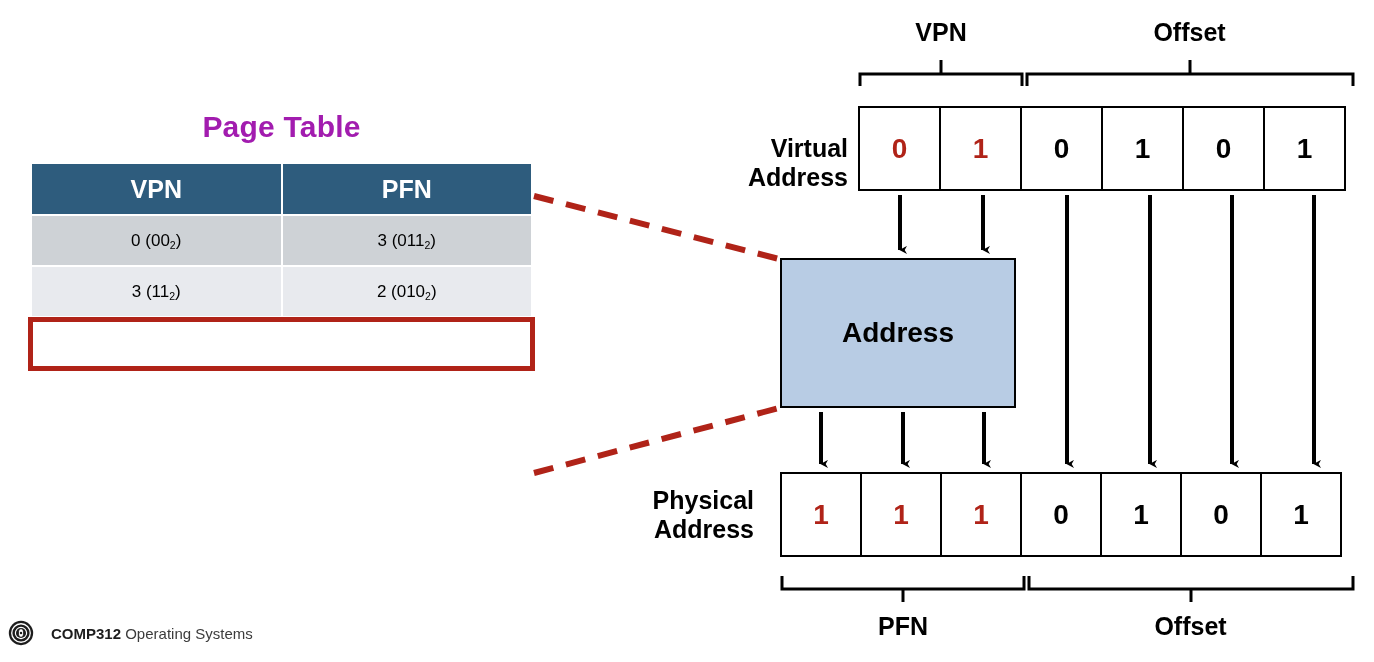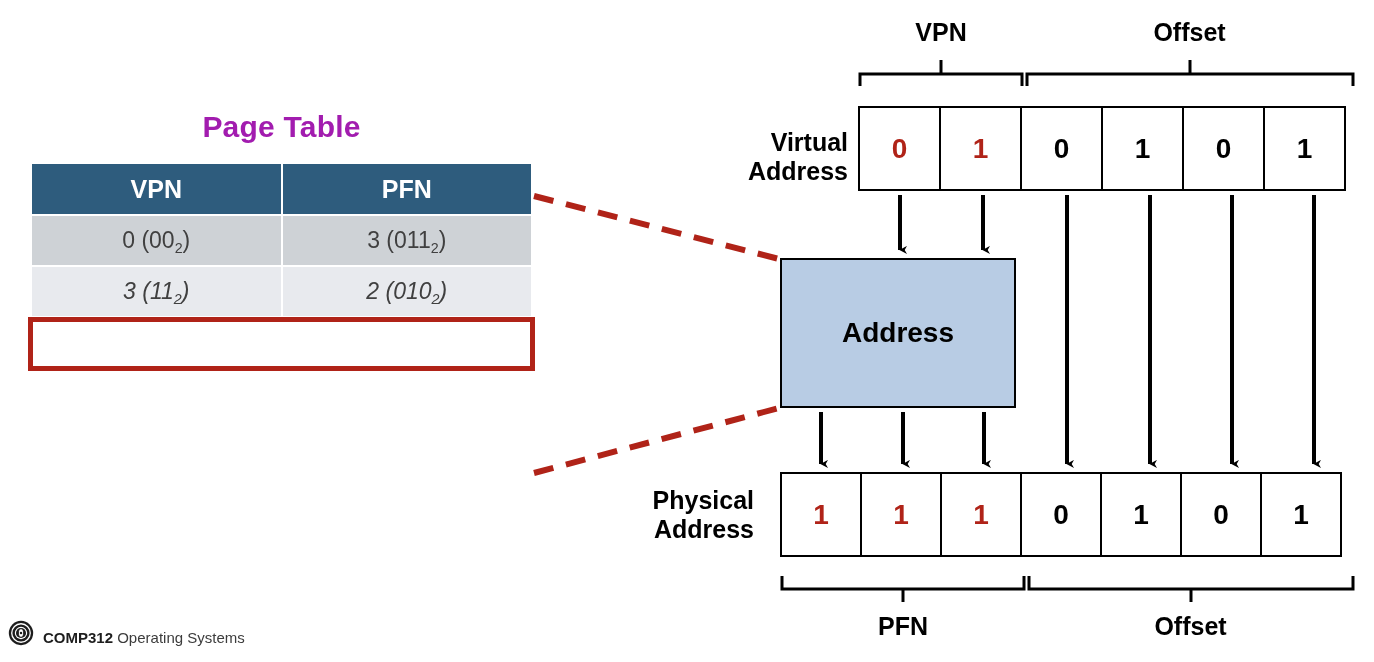--- a/index.html
+++ b/index.html
@@ -8,24 +8,24 @@
 
   .abs{position:absolute;}
 
   
   #page-table-wrap{left:30px;top:110px;width:503px;}
   #page-table-title{text-align:center;font-size:30px;font-weight:bold;color:#a21caf;
                     letter-spacing:.2px;margin-bottom:18px;}
   table#page-table{border-collapse:collapse;width:503px;table-layout:fixed;}
   table#page-table th{background:#2e5c7d;color:#ffffff;font-size:25px;font-weight:bold;
                       height:48px;text-align:center;border:2px solid #ffffff;}
-  table#page-table td{font-size:23px;text-align:center;height:47px;
-                      border:2px solid #ffffff;color:#404040;}
+  table#page-table td{font-size:17px;text-align:center;height:47px;
+                      border:2px solid #ffffff;color:#000000;}
   tr.row-a td{background:#ced2d6;}
-  tr.row-b td{background:#e8eaee;font-style:italic;}
+  tr.row-b td{background:#e8eaee;}
   tr.row-hl td{background:#e9ebef;color:#b02318;font-weight:bold;}
   sub{font-size:.62em;vertical-align:baseline;position:relative;top:.32em;}
 
   #row-highlight-box{left:28px;top:317px;width:507px;height:54px;
       border:5px solid #b02318;box-sizing:border-box;pointer-events:none;}
 
   
   .side-label{font-size:25px;font-weight:bold;line-height:1.15;text-align:right;color:#000;}
 
   .bitrow{display:flex;}
@@ -43,21 +43,21 @@
      border:2px solid #000;box-sizing:border-box;display:flex;align-items:center;
      justify-content:center;text-align:center;font-size:28px;font-weight:bold;
      line-height:1.18;color:#000;}
 
   .grp-label{font-size:25px;font-weight:bold;text-align:center;color:#000;}
 
   svg.overlay{position:absolute;left:0;top:0;width:1374px;height:662px;
               pointer-events:none;overflow:visible;}
 
   
-  #footer{left:8px;top:620px;display:flex;align-items:flex-end;gap:9px;}
+  #footer{left:8px;top:620px;display:flex;align-items:center;gap:17px;}
   #footer-logo{width:26px;height:26px;flex:0 0 auto;}
   #footer-text{font-size:15px;color:#3c3c3c;}
   #footer-code{font-weight:bold;color:#1d1d1d;}
 </style>
 </head>
 <body>
 
 <div class="abs" id="page-table-wrap">
   <div id="page-table-title">Page Table</div>
   <table id="page-table">
@@ -74,21 +74,21 @@
         </tr>
         <tr class="row-b">
           <td>3 (11<sub>2</sub>)</td>
           <td>2 (010<sub>2</sub>)</td>
         </tr>
       </tbody>
   </table>
 </div>
 <div class="abs" id="row-highlight-box"></div>
 
-<div class="abs side-label" style="left:700px;top:128px;width:148px;">
+<div class="abs side-label" style="left:700px;top:134px;width:148px;">
   <div>Virtual</div>
   <div>Address</div>
 </div>
 <div class="abs bitrow" id="va-row">
     <div class="cell red">0</div>
     <div class="cell red">1</div>
     <div class="cell">0</div>
     <div class="cell">1</div>
     <div class="cell">0</div>
     <div class="cell">1</div>

